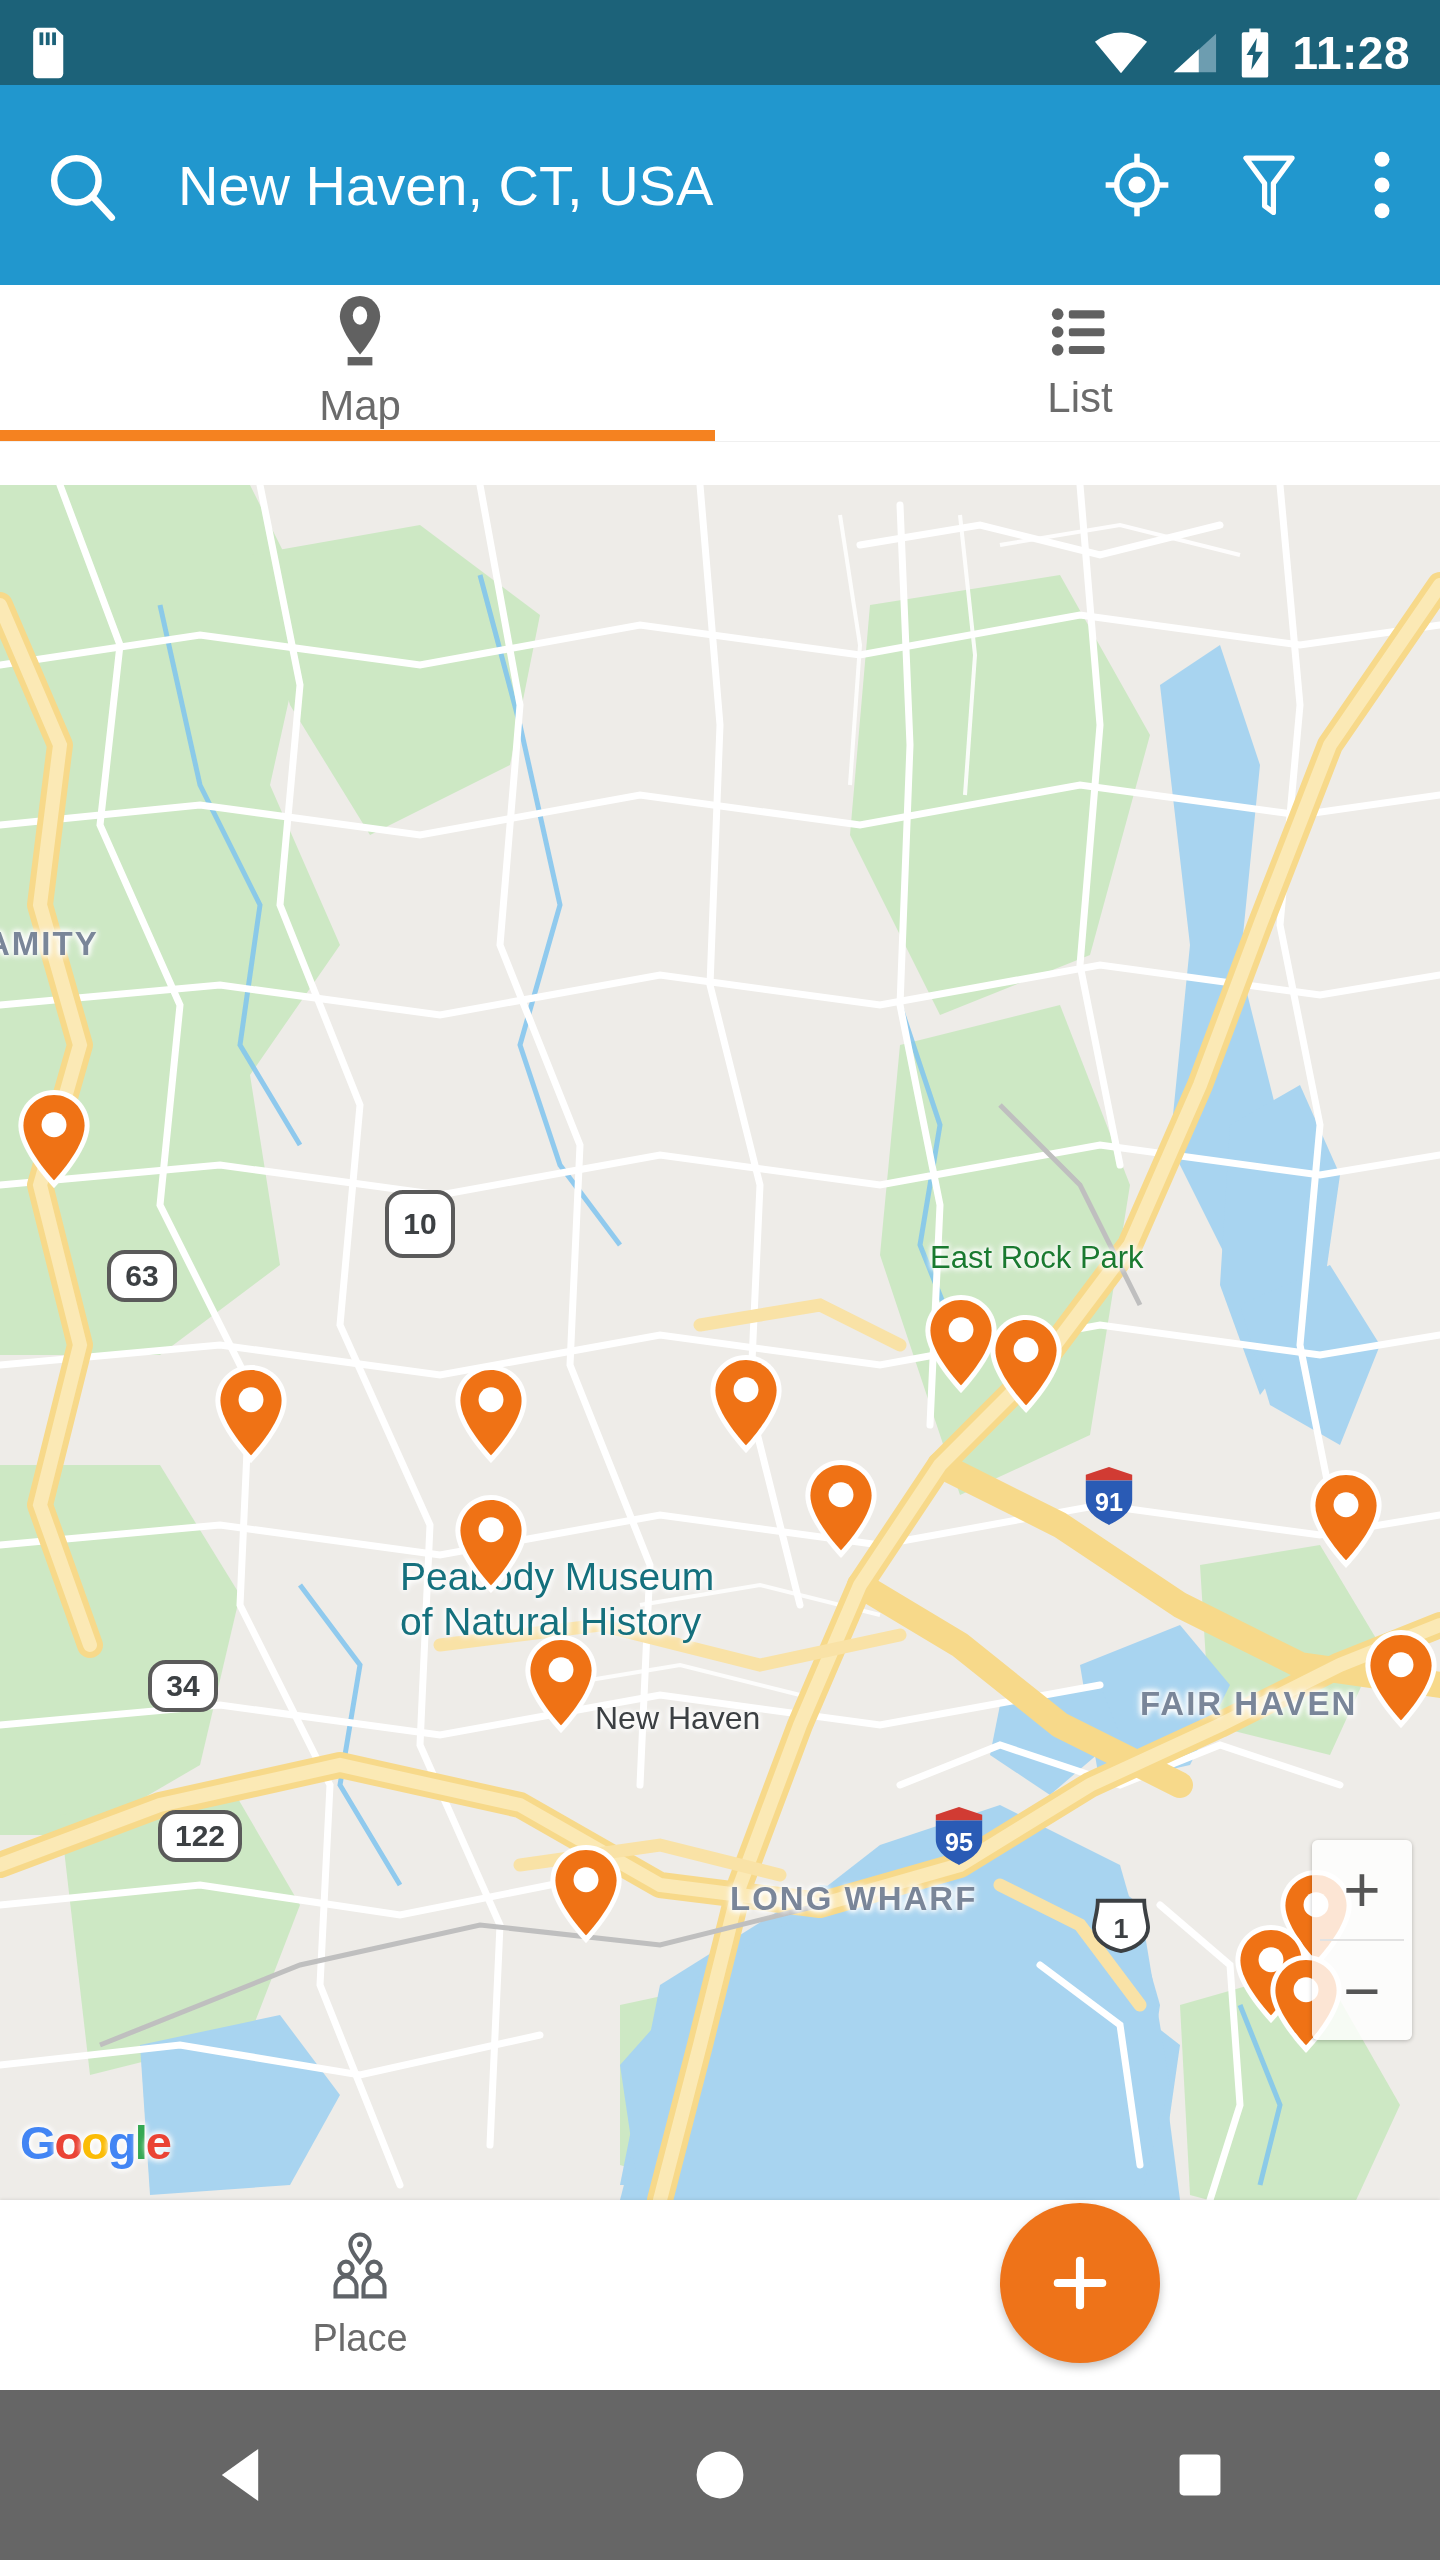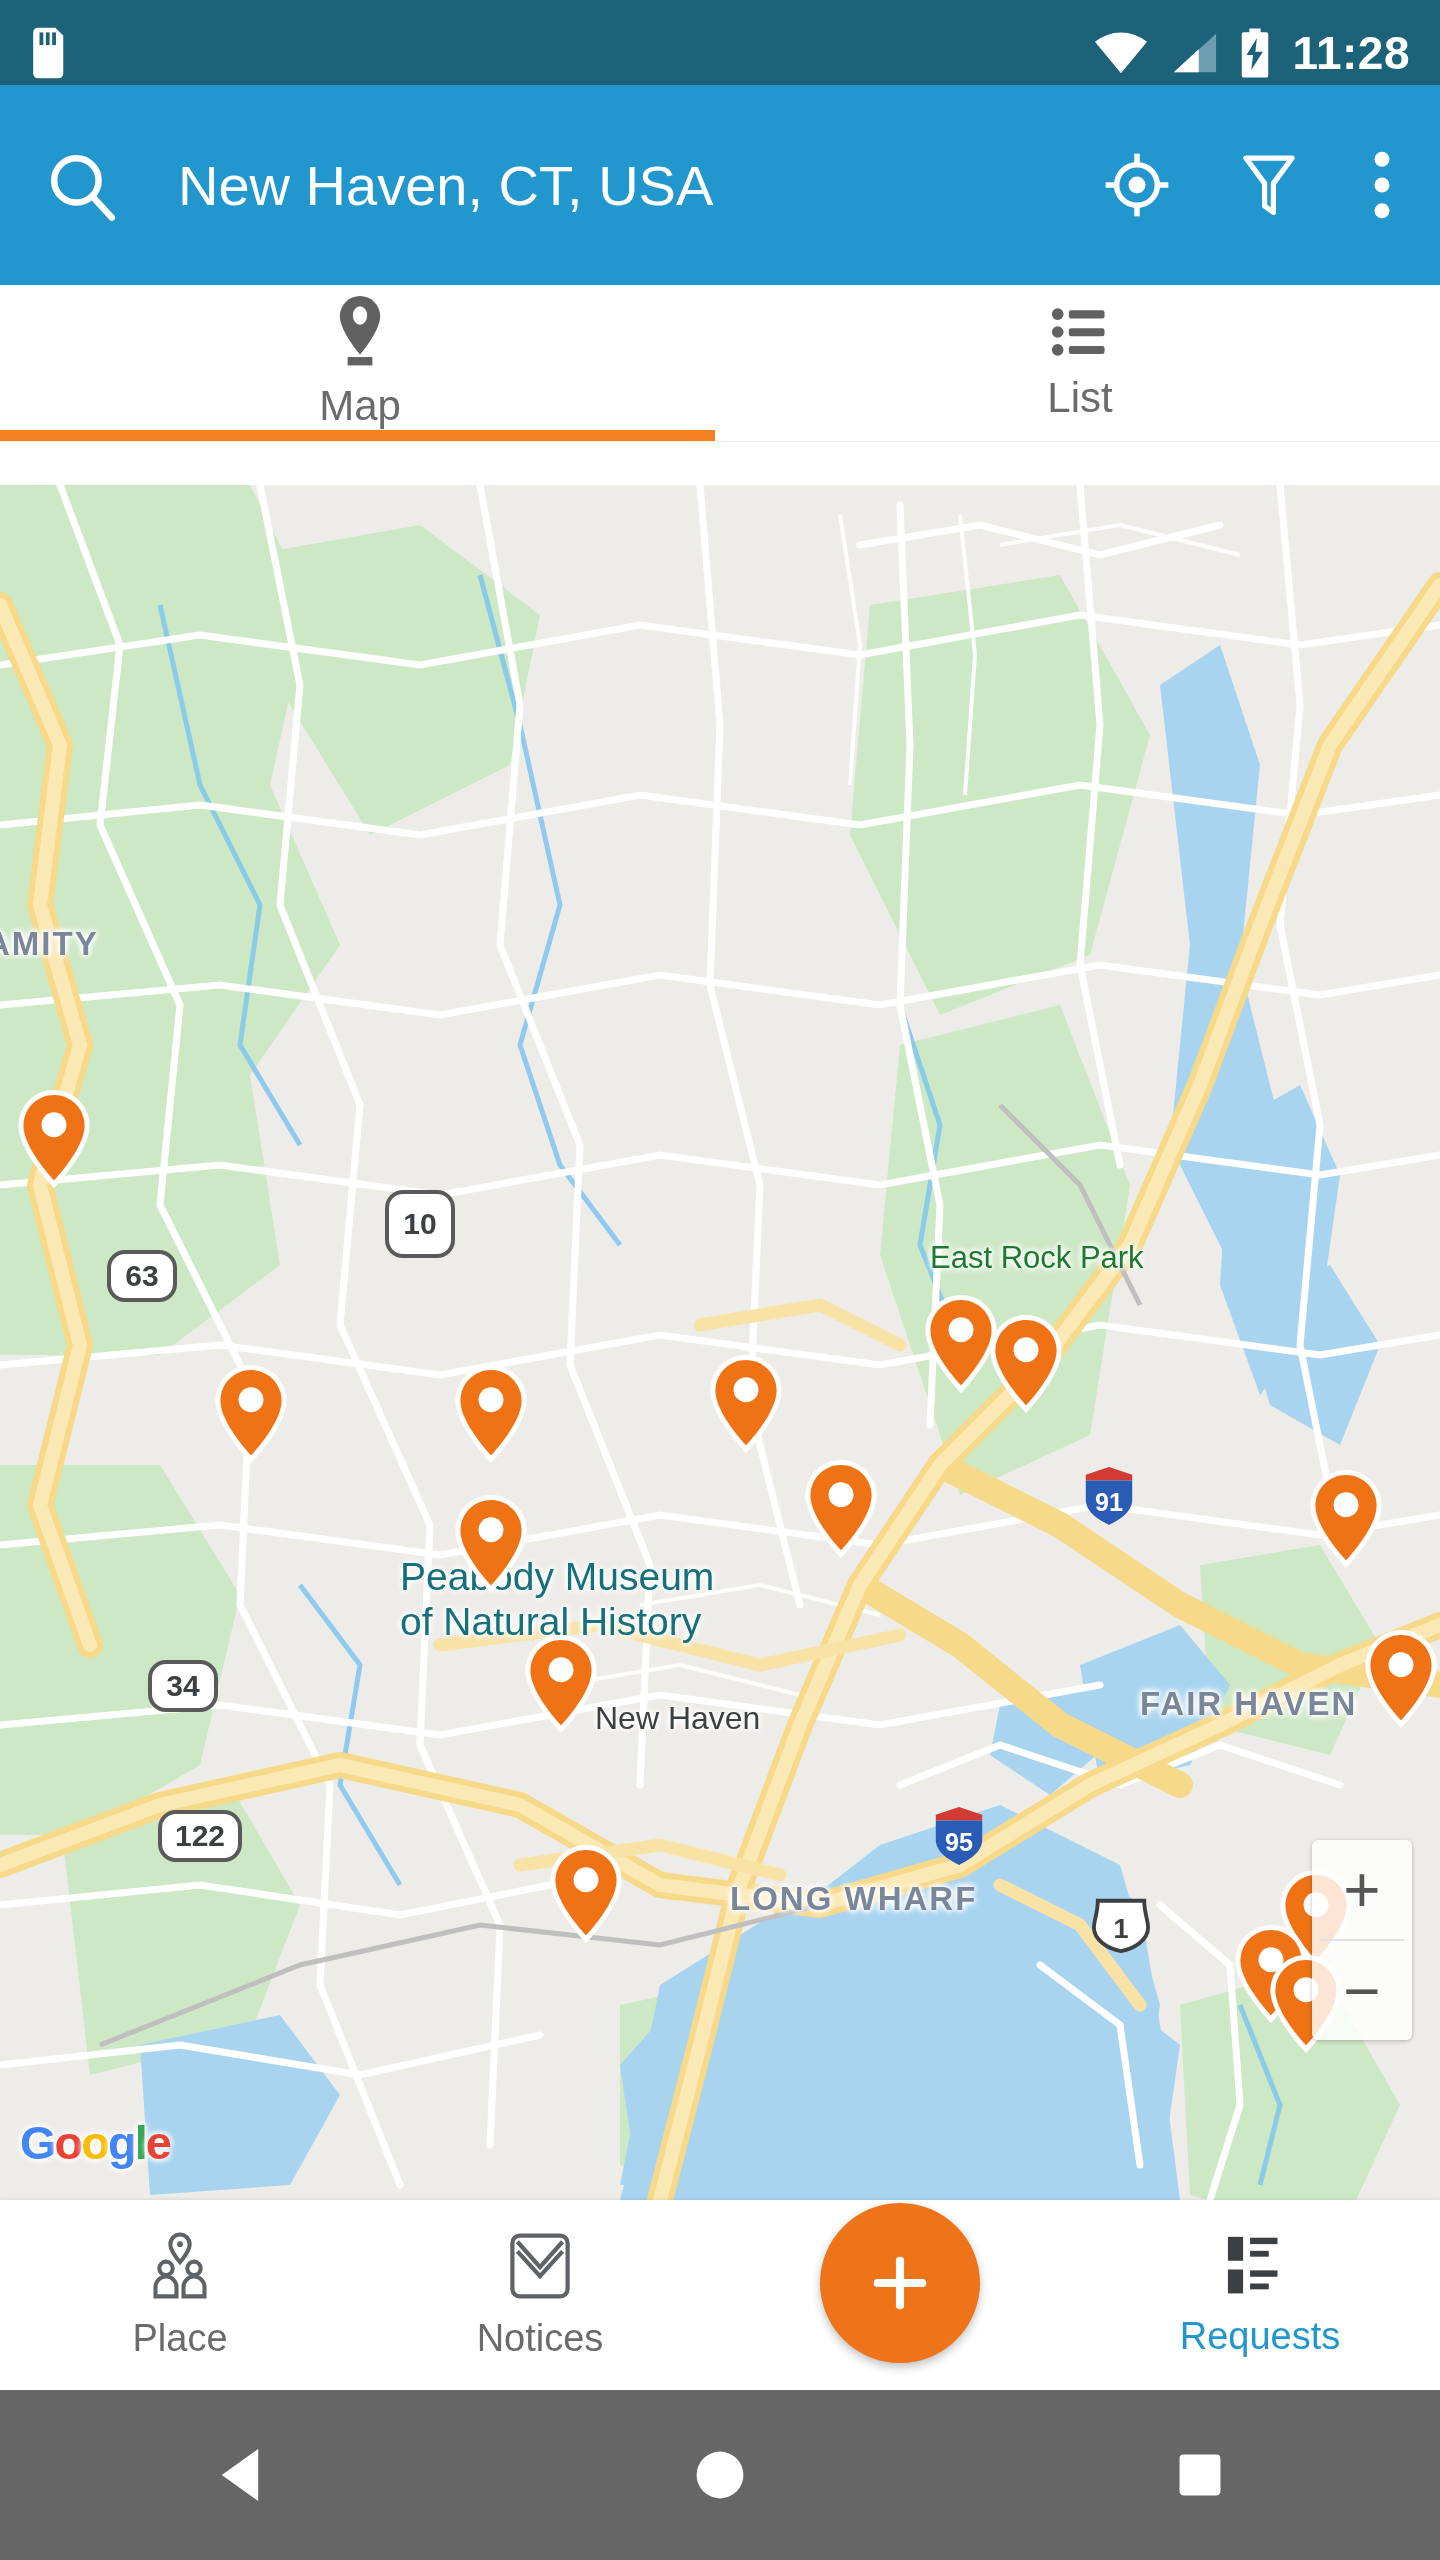--- a/index.html
+++ b/index.html
@@ -419,55 +419,32 @@
           <circle cx="13" cy="4.5" r="1" fill="#5f6368"></circle>
           <circle cx="8.2" cy="12.8" r="2.3" fill="none" stroke="#5f6368" stroke-width="1.4"></circle>
           <circle cx="17.8" cy="12.8" r="2.3" fill="none" stroke="#5f6368" stroke-width="1.4"></circle>
           <path d="M4.6 22.4v-3.2a3.6 3.6 0 0 1 7.2 0v3.2z" fill="none" stroke="#5f6368" stroke-width="1.4"></path>
           <path d="M14.2 22.4v-3.2a3.6 3.6 0 0 1 7.2 0v3.2z" fill="none" stroke="#5f6368" stroke-width="1.4"></path>
         </svg>
       </span>
       <span class="bl">Place</span>
     </div>
 
-    <div class="bn">
-      <span class="ic">
-        <svg width="62" height="70" viewBox="0 0 22 24">
-          <rect x="1.2" y="1.2" width="19.6" height="21.6" rx="2.6" fill="none" stroke="#5f6368" stroke-width="1.5"></rect>
-          <path d="M3 3.4 11 12.4 19 3.4" fill="none" stroke="#5f6368" stroke-width="1.5"></path>
-          <path d="M3 6.8 11 15.6 19 6.8" fill="none" stroke="#5f6368" stroke-width="1.5"></path>
-        </svg>
-      </span>
-      <span class="bl">Notices</span>
-    </div>
 
     <div class="fabwrap">
       <div class="fab">
         <span class="ic">
           <svg width="70" height="70" viewBox="0 0 24 24">
             <rect x="10.6" y="3" width="2.8" height="18" rx="1.3" fill="#fff"></rect>
             <rect x="3" y="10.6" width="18" height="2.8" rx="1.3" fill="#fff"></rect>
           </svg>
         </span>
       </div>
     </div>
 
-    <div class="bn active">
-      <span class="ic">
-        <svg width="70" height="66" viewBox="0 0 24 22">
-          <rect x="1" y="1" width="5.2" height="8.2" fill="#3c4043"></rect>
-          <rect x="8.6" y="1.3" width="9.4" height="2.2" fill="#3c4043"></rect>
-          <rect x="8.6" y="5.8" width="6.4" height="2.0" fill="#3c4043"></rect>
-          <rect x="1" y="12.2" width="5.2" height="8.2" fill="#3c4043"></rect>
-          <rect x="8.6" y="12.5" width="9.4" height="2.2" fill="#3c4043"></rect>
-          <rect x="8.6" y="17" width="6.4" height="2.0" fill="#3c4043"></rect>
-        </svg>
-      </span>
-      <span class="bl">Requests</span>
-    </div>
 
   </div>
 
   <div class="androidnav">
     <div class="anbtn">
       <span class="ic">
         <svg width="52" height="58" viewBox="0 0 20 22">
             <path d="M17 1 3 11l14 10z" fill="#fff"></path>
           </svg>
       </span>

